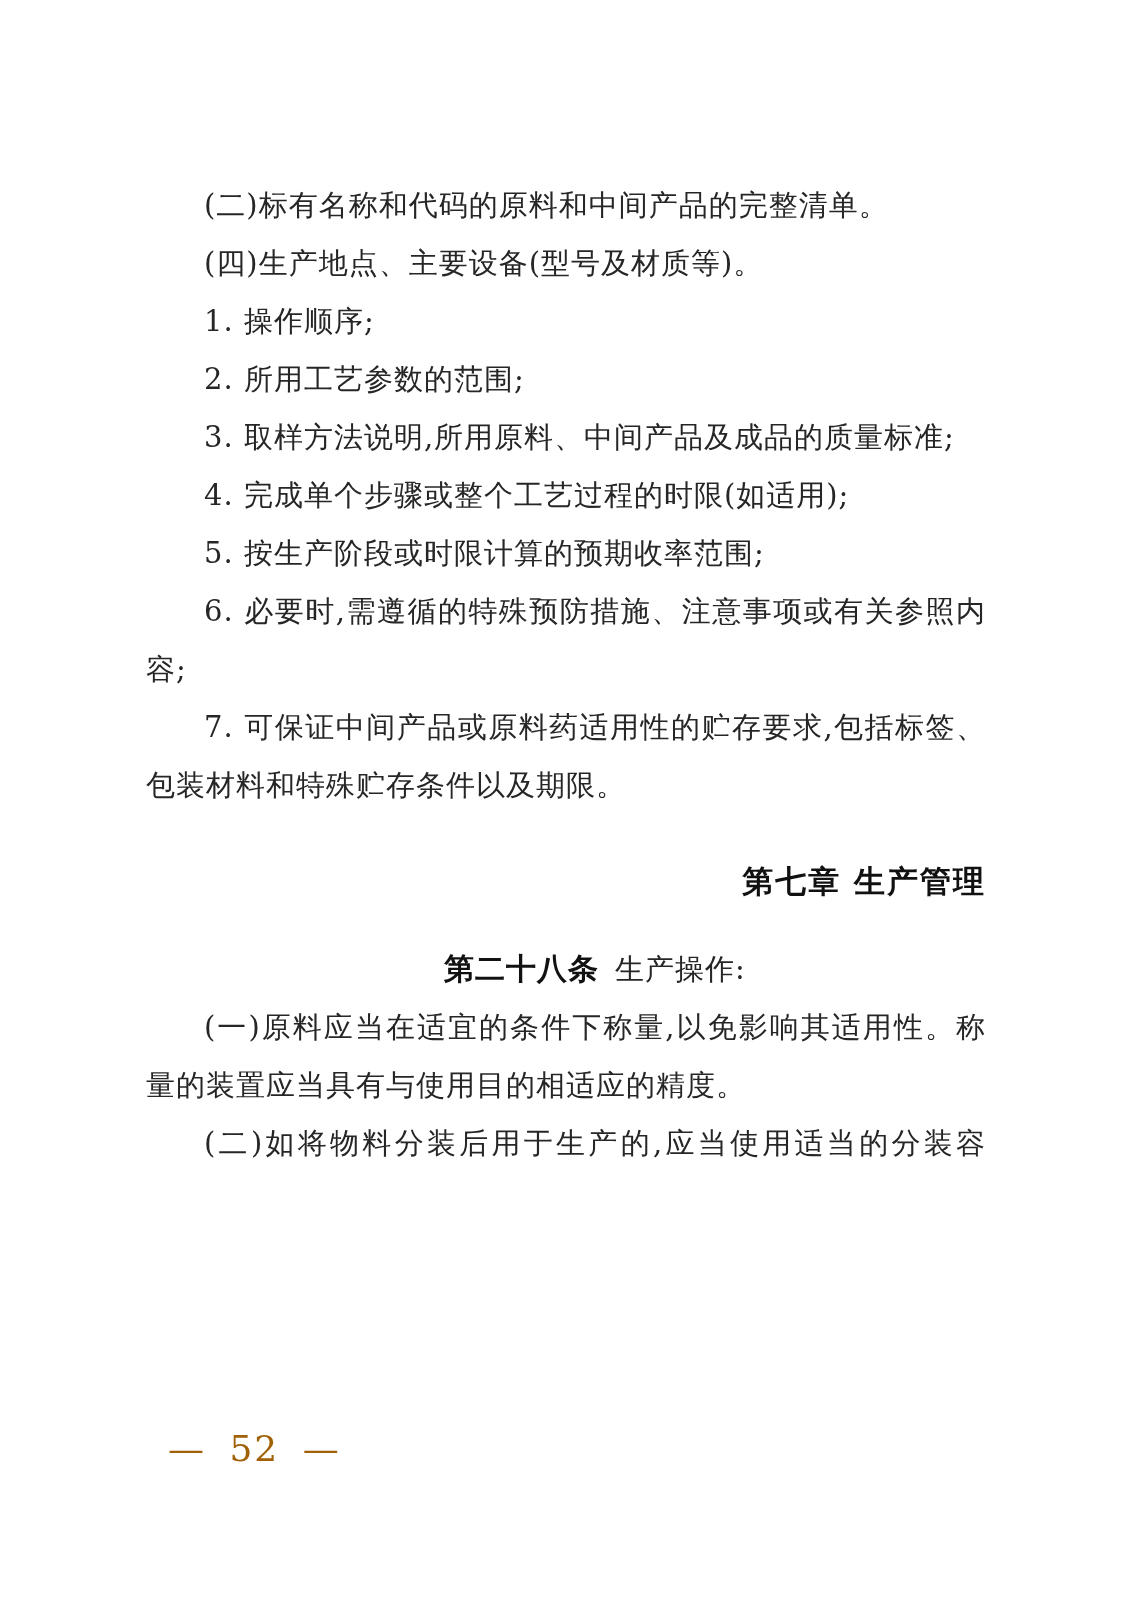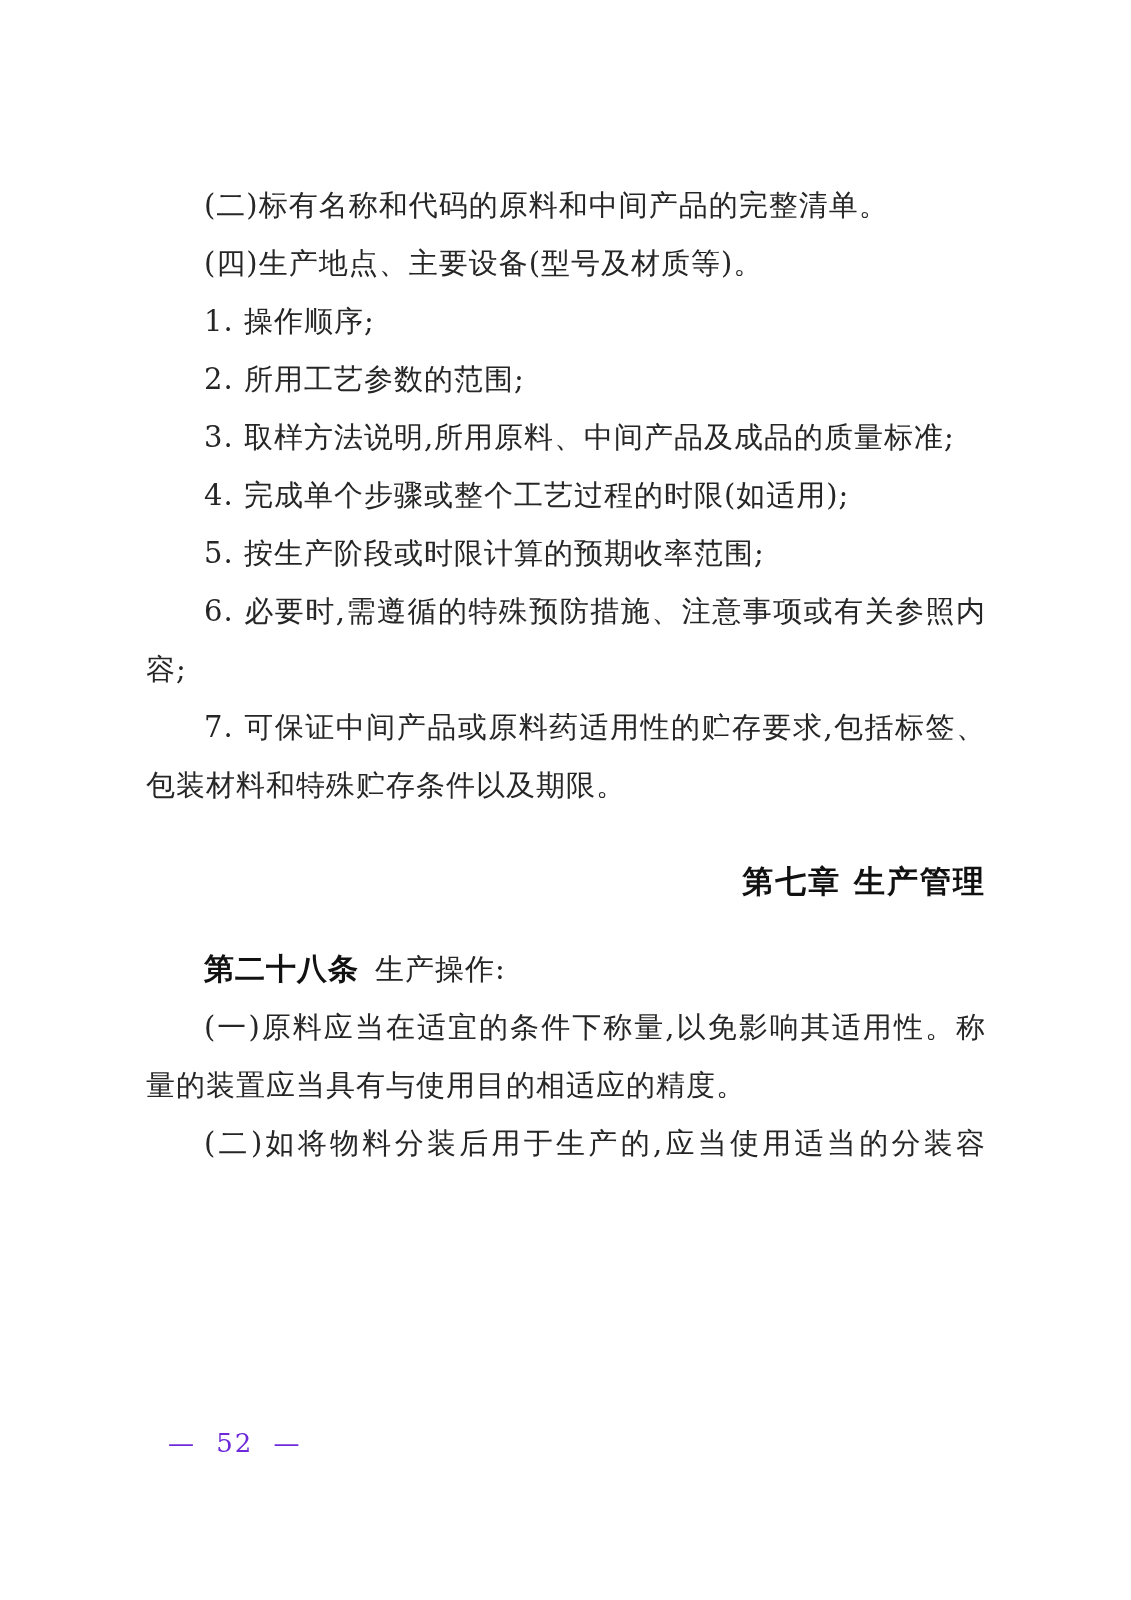--- a/index.html
+++ b/index.html
@@ -42,36 +42,37 @@
     font-family: "DejaVu Sans", "Liberation Sans", sans-serif;
     font-weight: 700;
     font-size: 31px;
     letter-spacing: 2px;
     color: #111111;
   }
   .article-para {
     margin: 0;
     text-indent: 2em;
     letter-spacing: 1px;
+    text-align: center;
   }
   .article-label {
     font-family: "DejaVu Sans", "Liberation Sans", sans-serif;
     font-weight: 700;
     color: #111111;
     font-size: 30px;
   }
   .article-intro {
     margin-left: 16px;
   }
   .page-footer {
     position: absolute;
     left: 168px;
     top: 1428px;
-    font-size: 26px;
-    color: #6d28d9;
+    font-size: 36px;
+    color: #a16207;
     letter-spacing: 2px;
     word-spacing: 10px;
     font-family: "DejaVu Serif", "Liberation Serif", serif;
   }
 </style>
 </head>
 <body>
 
 <div class="doc-page">
   <div class="content">

